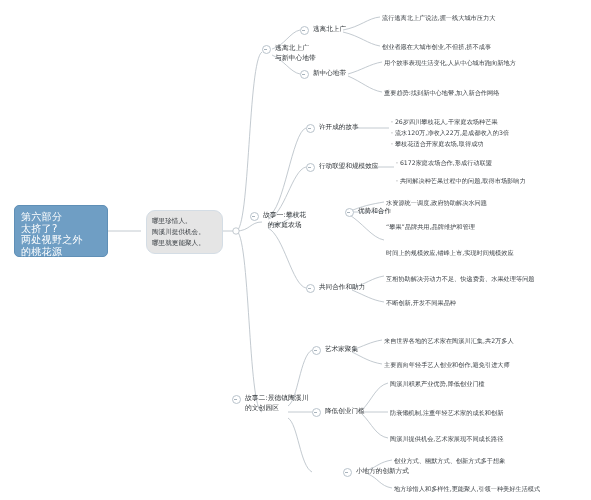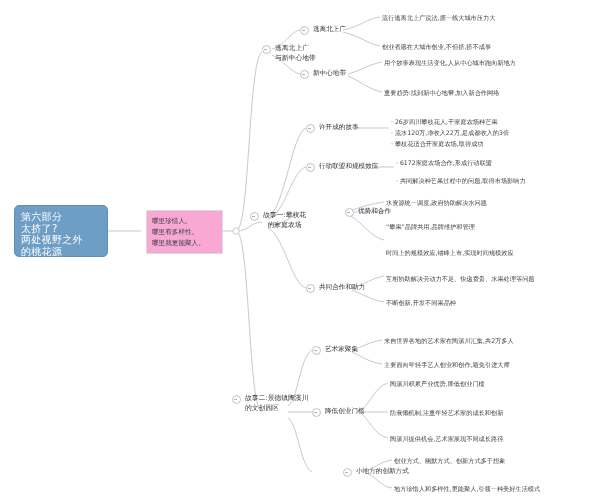--- a/index.html
+++ b/index.html
@@ -26,23 +26,23 @@
     padding:5px 6px;
     box-sizing:border-box;
     letter-spacing:.3px;
   }
   .root-node div{white-space:nowrap;}
 
   
   .box-node{
     position:absolute;
     left:146px;top:210px;width:77px;height:44px;
-    background:#f9a8d4;
+    background:#e5e5e5;
     border:1px solid #d4dde5;
-    border-radius:1px;
+    border-radius:9px;
     color:#33383d;
     font-size:6.6px;
     line-height:11px;
     padding:5px 5px;
     box-sizing:border-box;
   }
   .box-node div{white-space:nowrap;}
 
   
   .topic{
@@ -142,21 +142,21 @@
 
   <div class="root-node">
     <div>第六部分</div>
     <div>太挤了?</div>
     <div>两处视野之外</div>
     <div>的桃花源</div>
   </div>
 
   <div class="box-node">
     <div>哪里珍惜人。</div>
-    <div>哪里有多样性。</div>
+    <div>陶溪川提供机会。</div>
     <div>哪里就更能聚人。</div>
   </div>
 
   <div class="topic lvl1" style="left:262px;top:44px;">
     <span class="toggle"></span>
     <span class="topic-label">逃离北上广
 与新中心地带</span>
   </div>
 
   <div class="topic" style="left:300px;top:25px;">

